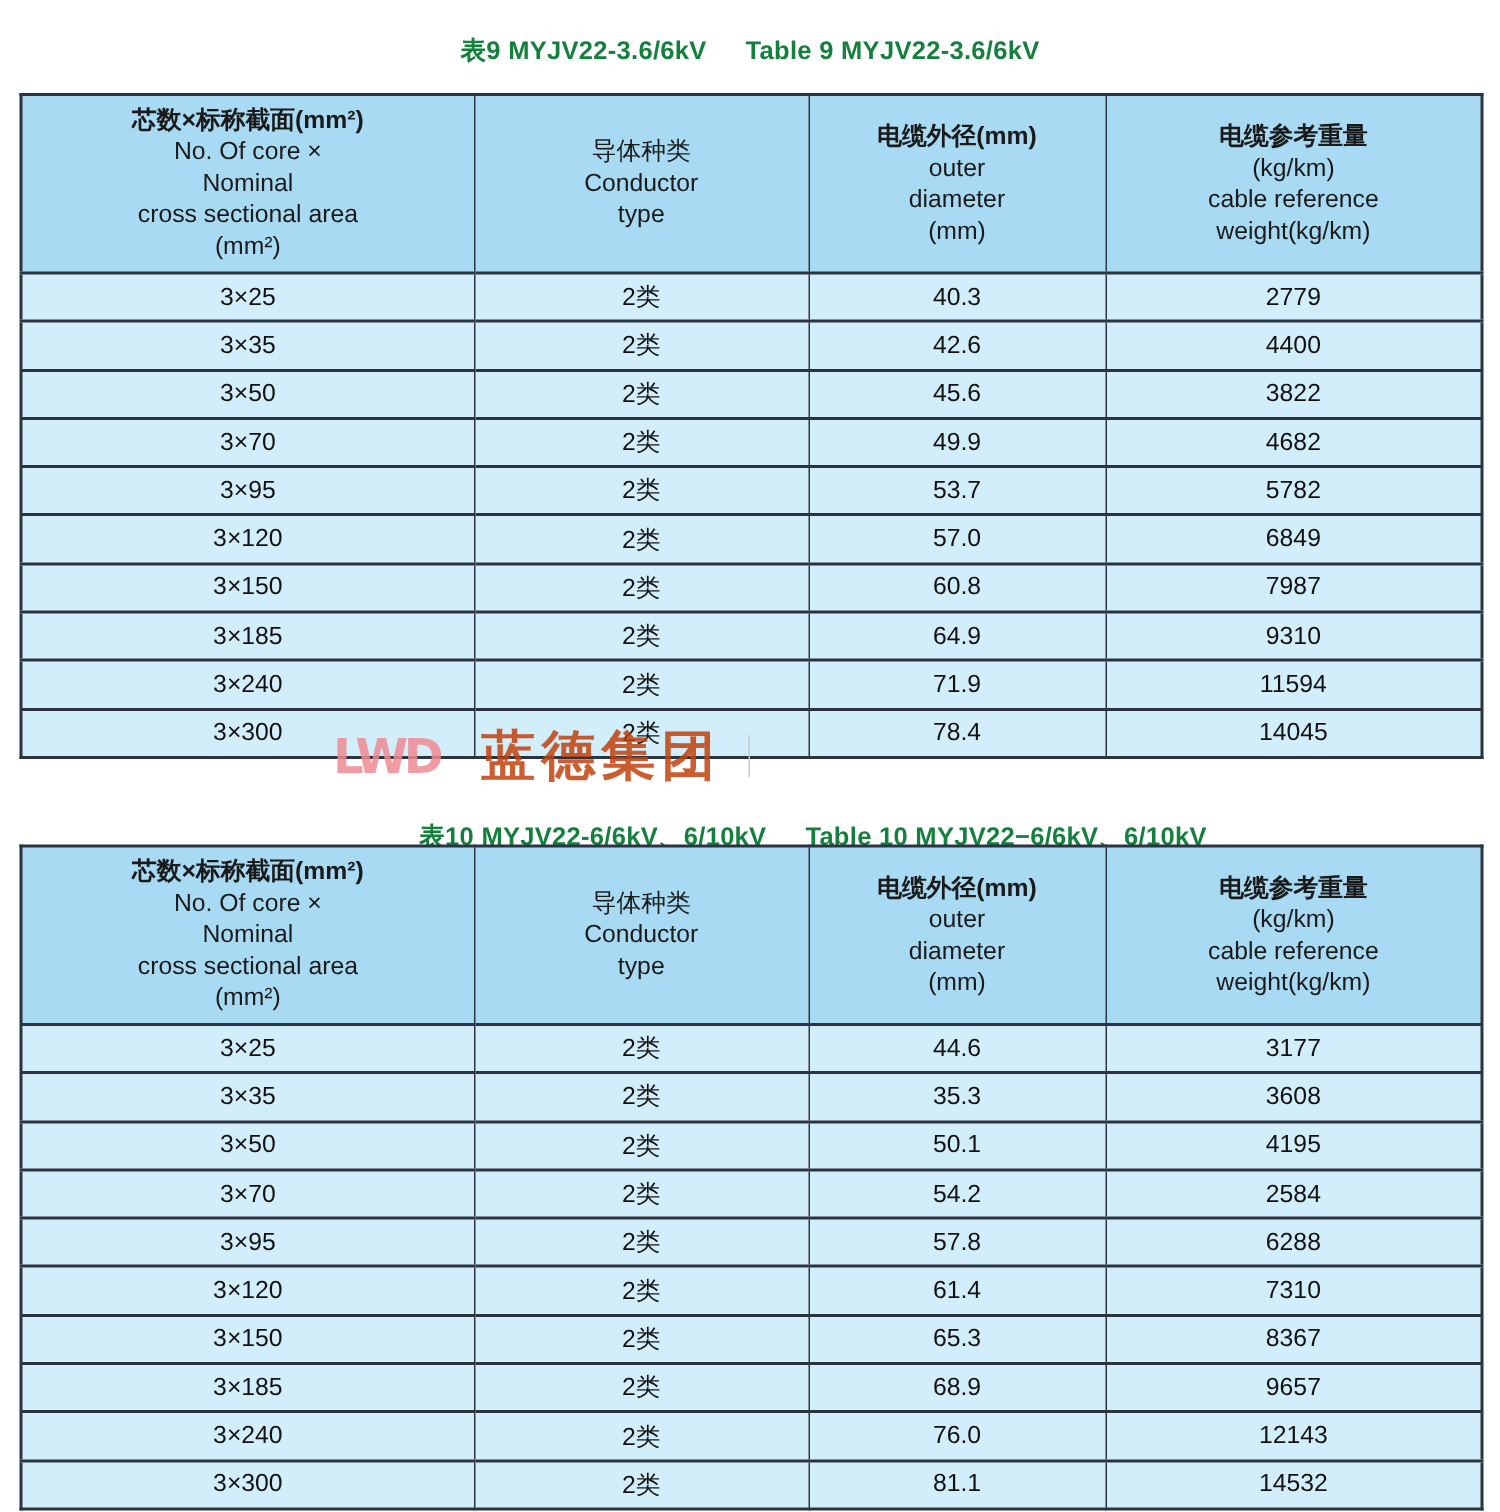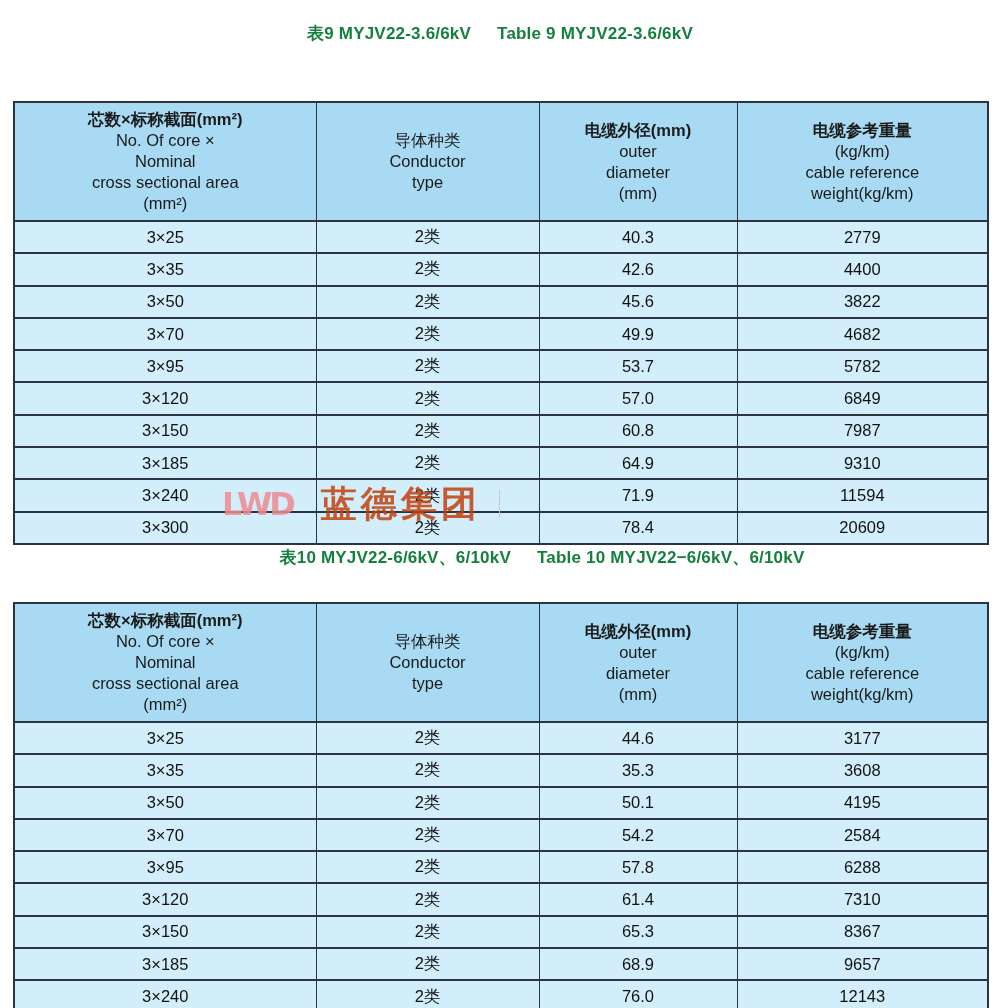--- a/index.html
+++ b/index.html
@@ -4,21 +4,21 @@
 <style>
   html, body { margin: 0; padding: 0; background: #ffffff; }
   body { width: 1000px; height: 1008px; position: relative; overflow: hidden;
          font-family: "Liberation Sans", "DejaVu Sans", sans-serif; color: #1a1a1a; }
   .caption { position: absolute; left: 0; width: 1000px; text-align: center;
              font-size: 17px; font-weight: bold; letter-spacing: 0.2px; color: #15803d; }
   .caption .gap { display: inline-block; width: 26px; }
   .tbl { position: absolute; left: 13px; width: 974px; border-collapse: collapse;
          table-layout: fixed; }
   .tbl th, .tbl td { border: 1px solid #2b3440; text-align: center; vertical-align: middle; padding: 0; }
-  .tbl { border: 2px solid #2b3440; margin-top: 39px; }
+  .tbl { border: 2px solid #2b3440; }
   .tbl th { background: #a8dbf3; height: 117px; font-size: 16.5px; line-height: 21px; font-weight: normal; color: #1a1a1a; }
   .tbl th .bold { font-weight: bold; }
   .tbl td { background: #d3eefb; height: 30.3px; font-size: 16.5px; color: #111; }
   .tbl tr.body-row td { border-top: 2px solid #2b3440; }
   .watermark { position: absolute; left: 222px; top: 484px; height: 40px; width: 560px;
                display: flex; align-items: center; pointer-events: none; }
   .wm-logo { font-family: "DejaVu Sans", sans-serif; font-weight: bold; font-size: 32px;
              color: #ef8a92; letter-spacing: -3px; opacity: 0.85; }
   .wm-cn { font-family: "DejaVu Sans", sans-serif; font-weight: bold; font-size: 36px;
            color: #c2410c; margin-left: 28px; letter-spacing: 4px; opacity: 0.85; }
@@ -119,21 +119,21 @@
       <tr class="body-row">
         <td>3×240</td>
         <td>2类</td>
         <td>71.9</td>
         <td>11594</td>
       </tr>
       <tr class="body-row">
         <td>3×300</td>
         <td>2类</td>
         <td>78.4</td>
-        <td>20609</td>
+        <td>14045</td>
       </tr>
     </tbody>
 </table>
 
 <div class="watermark">
   <span class="wm-logo">LWD</span>
   <span class="wm-cn">蓝德集团</span>
   <span class="wm-sep"></span>
 </div>
 

